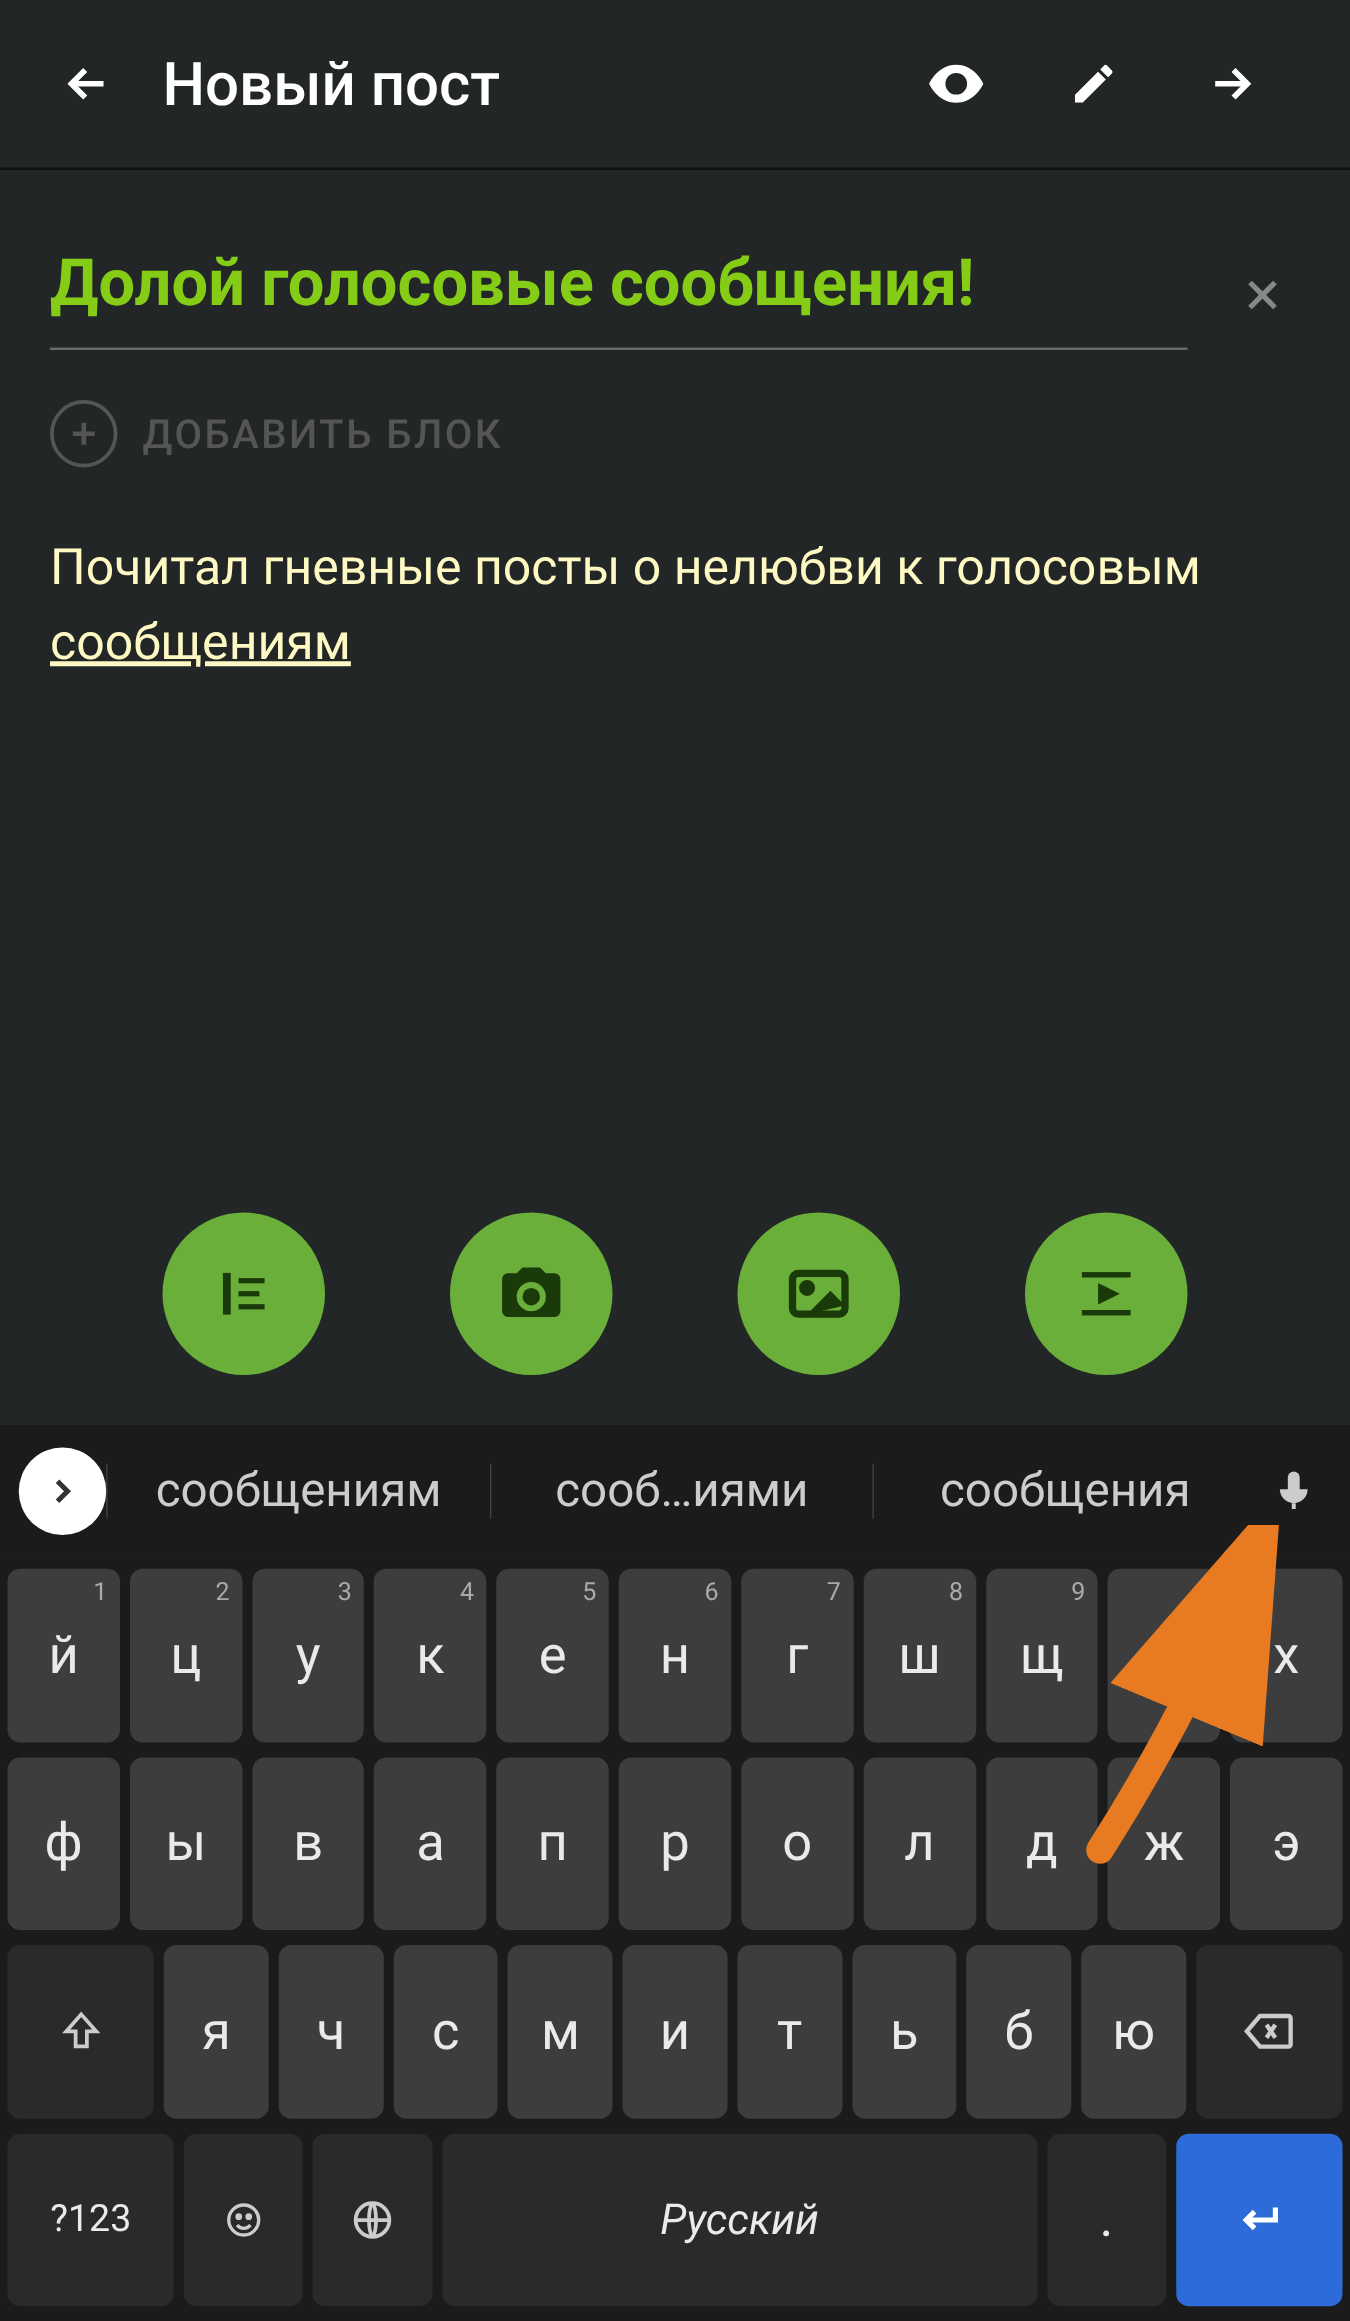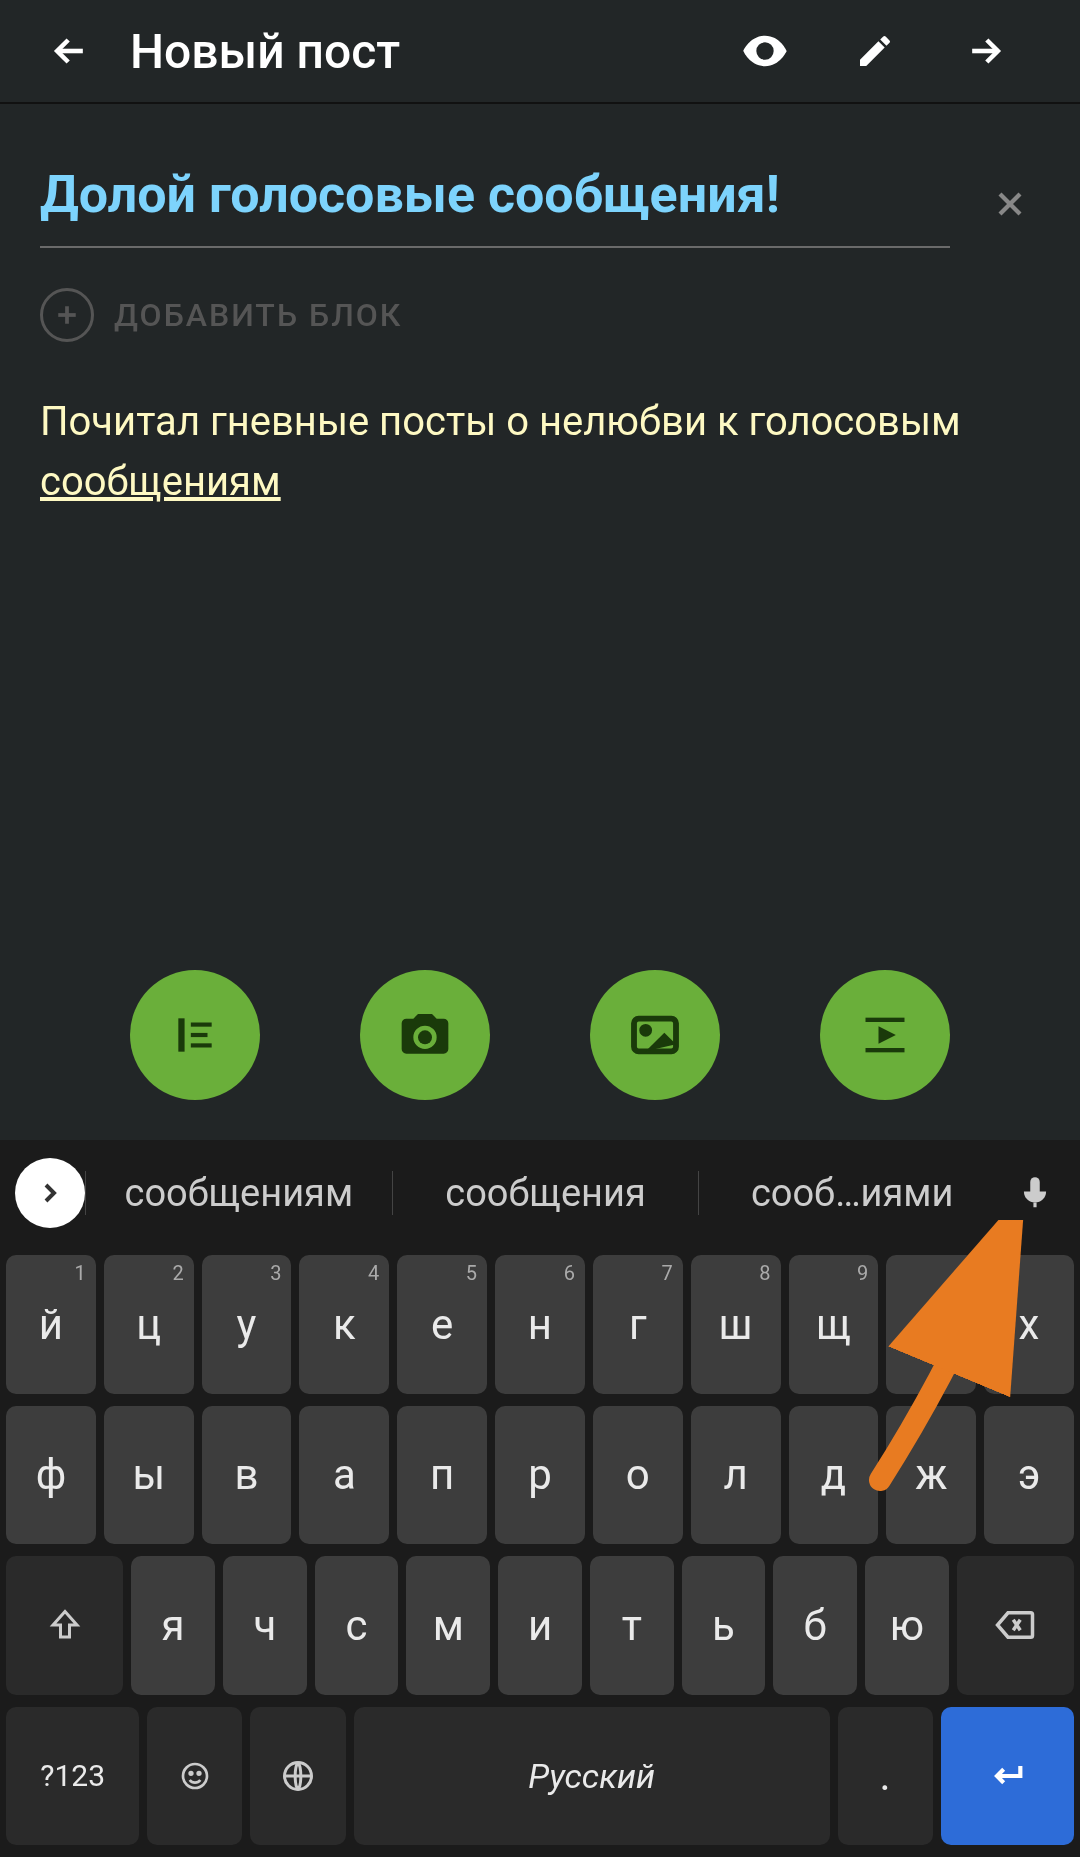--- a/index.html
+++ b/index.html
@@ -1,28 +1,28 @@
 <!DOCTYPE html>
 <html><head>
 <meta charset="utf-8">
 <style>
 * { margin:0; padding:0; box-sizing:border-box; font-family:-apple-system,BlinkMacSystemFont,"Segoe UI",Roboto,sans-serif; }
 html,body { width:1080px; height:1857px; background:#222627; color:#fff; overflow:hidden; }
 
 
-.header { height:104px; display:flex; align-items:center; padding:0 40px; background:#222627; border-bottom:2px solid #111;justify-content:flex-end; }
+.header { height:136px; display:flex; align-items:center; padding:0 40px; background:#222627; border-bottom:2px solid #111;justify-content:flex-end; }
 .header .back { width:60px; display:flex; align-items:center; justify-content:center; }
 .header .title { flex:0 0 auto; font-size:48px; font-weight:500; margin-left:30px; }
 .header .spacer { flex:1; }
 .header .hicon { width:110px; display:flex; align-items:center; justify-content:center; }
 
 
 .content { padding:60px 40px 0 40px; }
 .title-row { display:flex; align-items:flex-start; }
-.title-input { flex:1; font-size:52px; font-weight:700; line-height:1.2; border:none; background:transparent; color:#7dd3fc; border-bottom:2px solid #6a6a6a; padding-bottom:20px; }
+.title-input { flex:1; font-size:52px; font-weight:700; line-height:1.2; border:none; background:transparent; color:#84cc16; border-bottom:2px solid #6a6a6a; padding-bottom:20px; }
 .clear-btn { width:60px; display:flex; align-items:center; justify-content:center; margin-left:30px; margin-top:20px; }
 
 .add-block { display:flex; align-items:center; margin-top:40px; color:#555;text-align:center; }
 .add-block .plus { width:54px; height:54px; border:3px solid #555; border-radius:50%; display:flex; align-items:center; justify-content:center; flex-shrink:0; }
 .add-block .label { font-size:32px; letter-spacing:2px; margin-left:20px; font-weight:500; }
 
 .body-text { margin-top:50px; font-size:40px; line-height:1.5; color:#fef9c3; }
 .body-text .ul { text-decoration:underline; }
 
 
@@ -138,22 +138,22 @@
   </div>
 </div>
 
 <div class="suggest">
   <div class="sug-expand">
     <svg width="32" height="32" viewBox="0 0 24 24" fill="none" stroke="#333" stroke-width="3">
         <path d="M9 18l6-6-6-6"></path>
       </svg>
   </div>
   <div class="sug-item">сообщениям</div>
+  <div class="sug-item">сооб…иями</div>
   <div class="sug-item">сообщения</div>
-  <div class="sug-item">сооб…иями</div>
   <div class="mic">
     <svg width="38" height="38" viewBox="0 0 24 24" fill="#ccc">
         <path d="M12 14a3 3 0 003-3V5a3 3 0 10-6 0v6a3 3 0 003 3z"></path>
         <path d="M19 11a7 7 0 01-14 0"></path>
         <path d="M12 18v3" stroke="#ccc" stroke-width="2"></path>
       </svg>
   </div>
 </div>
 
 <div class="kbd">

